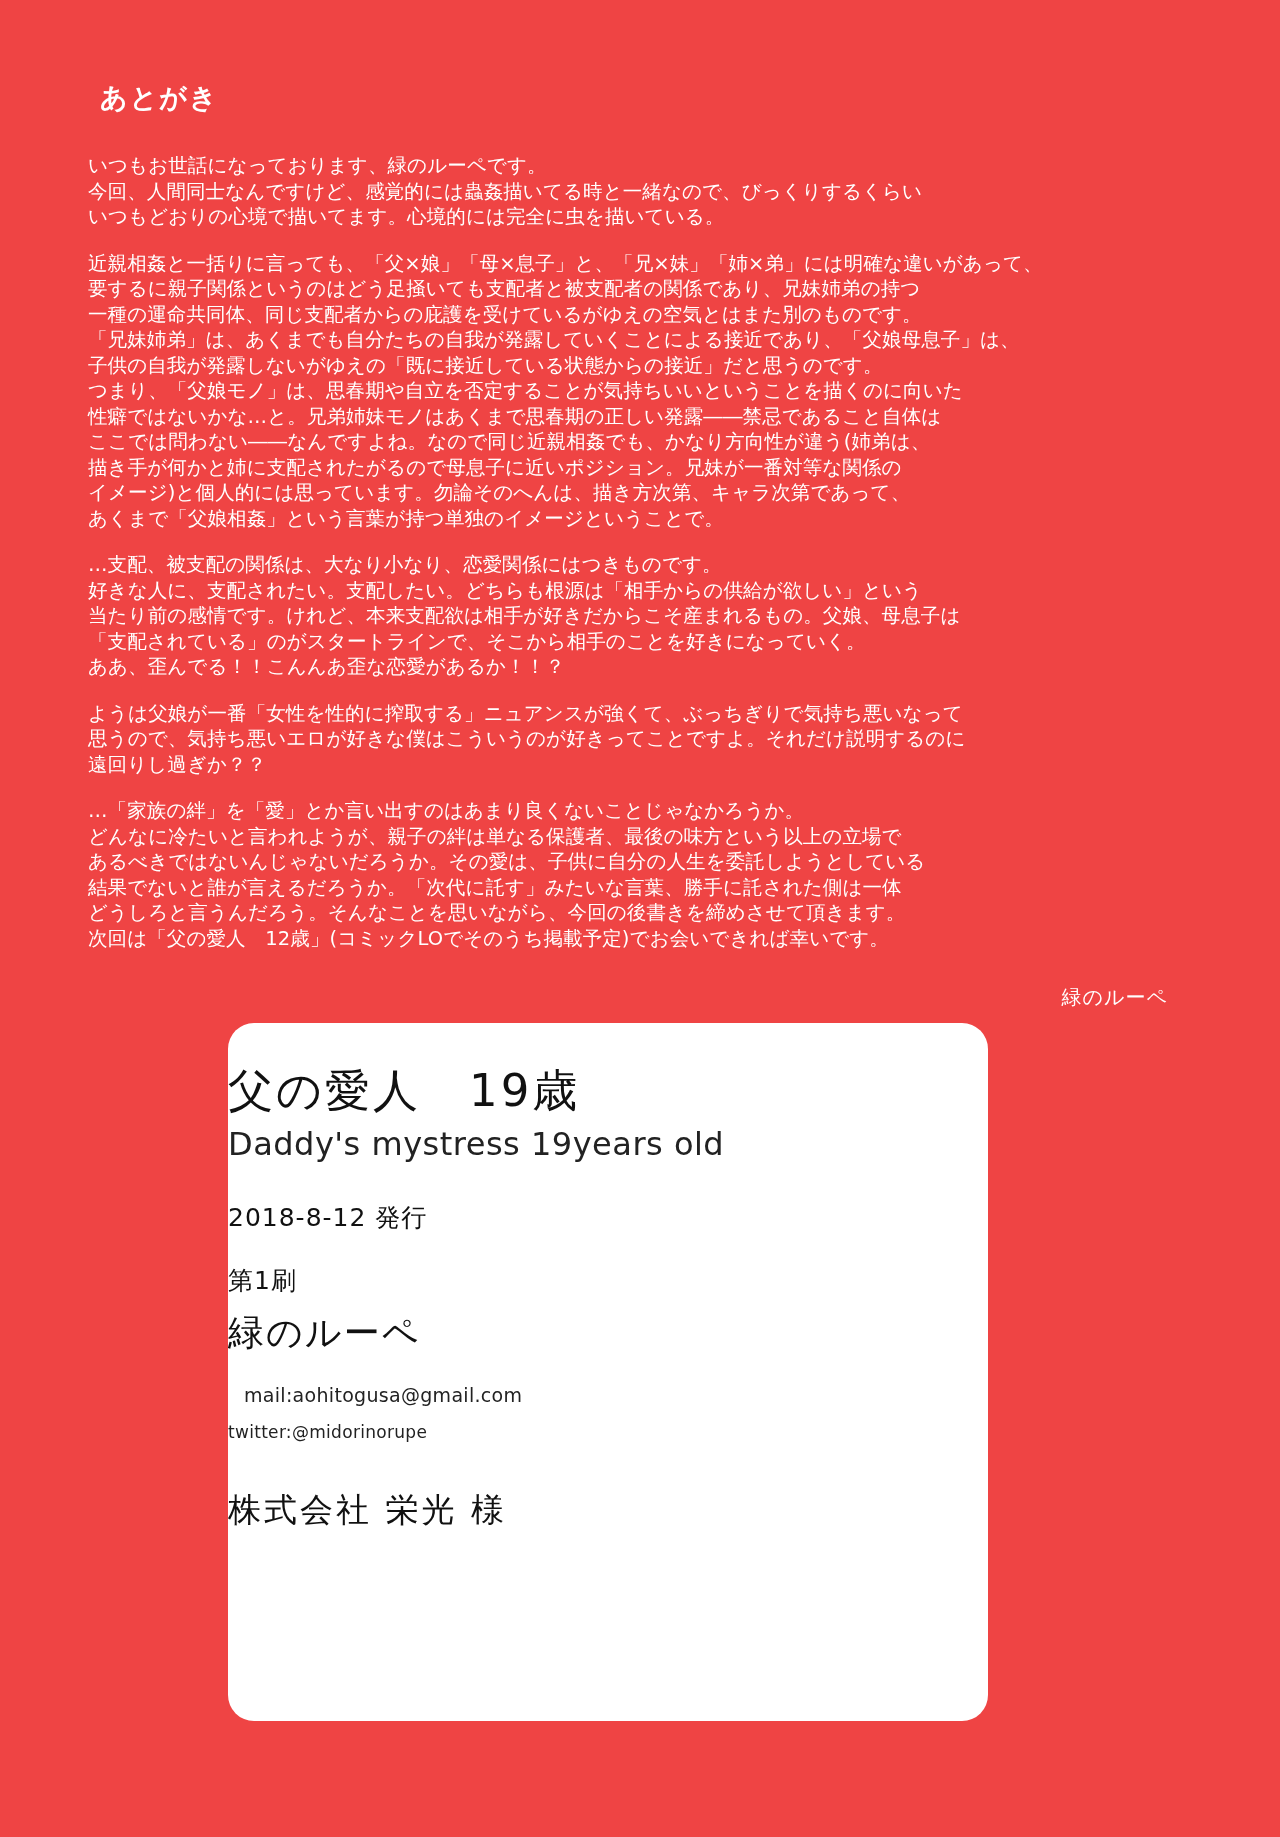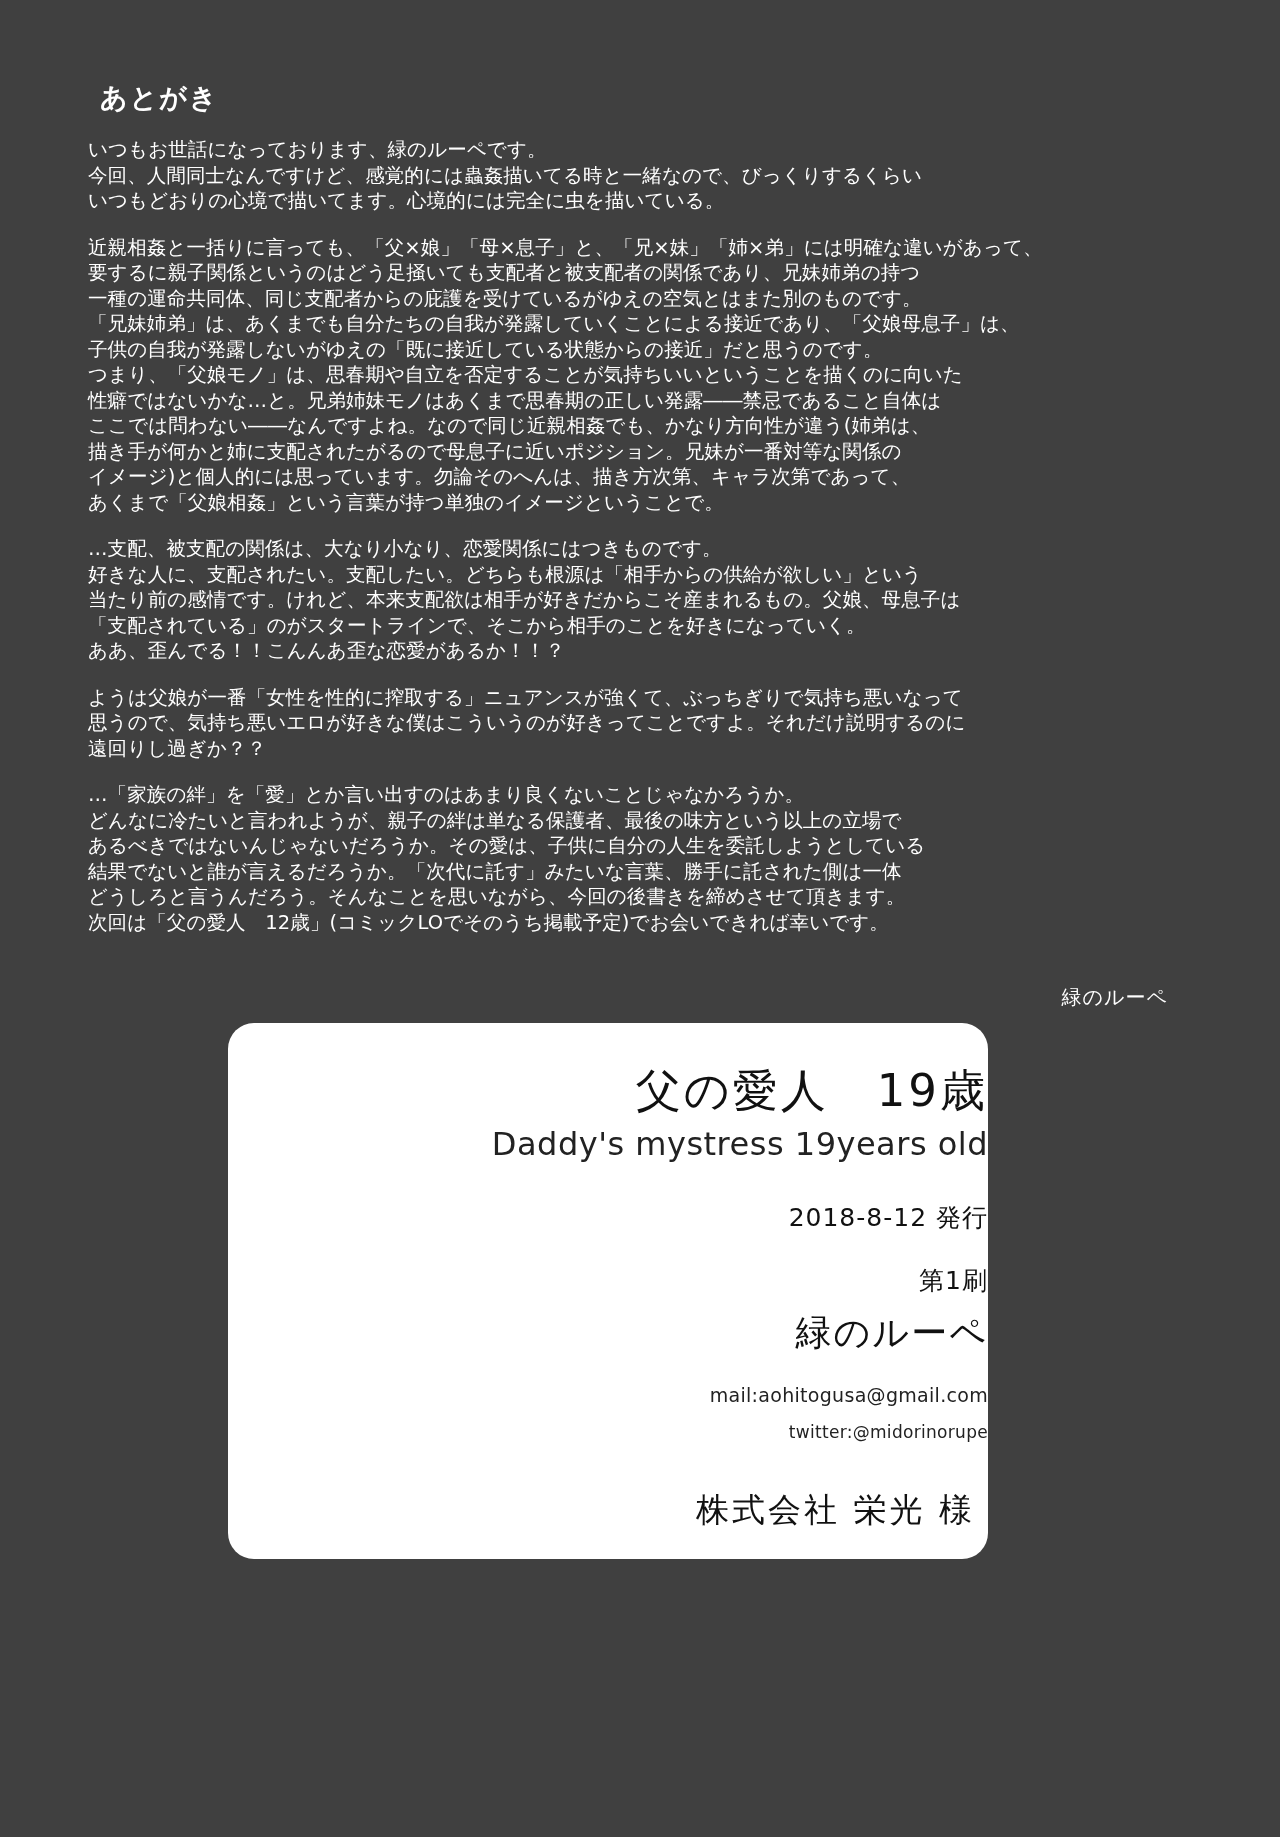--- a/index.html
+++ b/index.html
@@ -11,21 +11,21 @@
     width: 1280px;
     height: 1837px;
     position: relative;
     font-family: "DejaVu Sans", "Liberation Sans", sans-serif;
     color: #ffffff;
     overflow: hidden;
   }
   .page {
     position: absolute;
     inset: 0;
-    background: #404040;
+    background: #ef4444;
     padding-left: 44px;
   }
   .afterword-title {
     position: absolute;
     left: 100px;
     top: 80px;
     font-size: 27px;
     font-weight: bold;
     letter-spacing: 2px;
     color: #ffffff;
@@ -34,42 +34,42 @@
     position: absolute;
     left: 88px;
     top: 137px;
     width: 1080px;
     font-size: 19.5px;
     line-height: 25.5px;
     color: #ffffff;
     letter-spacing: 0.1px;
   }
   .para {
-    margin: 0 0 21px 0;
+    margin: 16px 0 21px 0;
     white-space: pre-wrap;
   }
   .para:last-child { margin-bottom: 0; }
   .signature {
     position: absolute;
     right: 112px;
     top: 984px;
     font-size: 20px;
     color: #ffffff;
     letter-spacing: 1px;
   }
   .colophon {
     position: absolute;
     left: 228px;
     top: 1023px;
     width: 760px;
-    height: 536px;
+    height: 698px;
     background: #ffffff;
     border-radius: 26px;
     color: #000000;
-    text-align: right;
+    text-align: left;
     box-sizing: border-box;
     padding-top: 42px;
   }
   .colophon .jp-title {
     font-size: 45px;
     letter-spacing: 3px;
     color: #111111;
     line-height: 1.15;
     margin: 0;
   }

